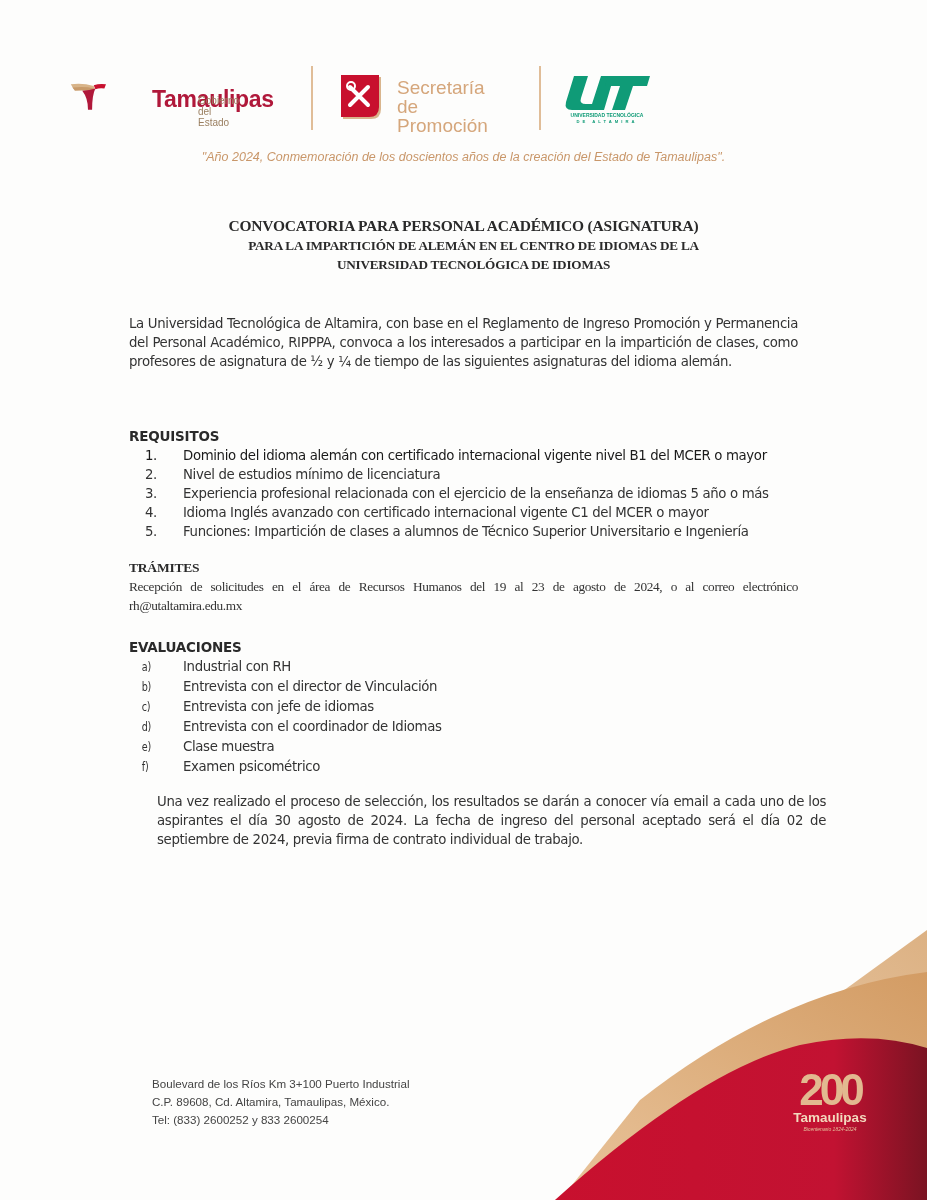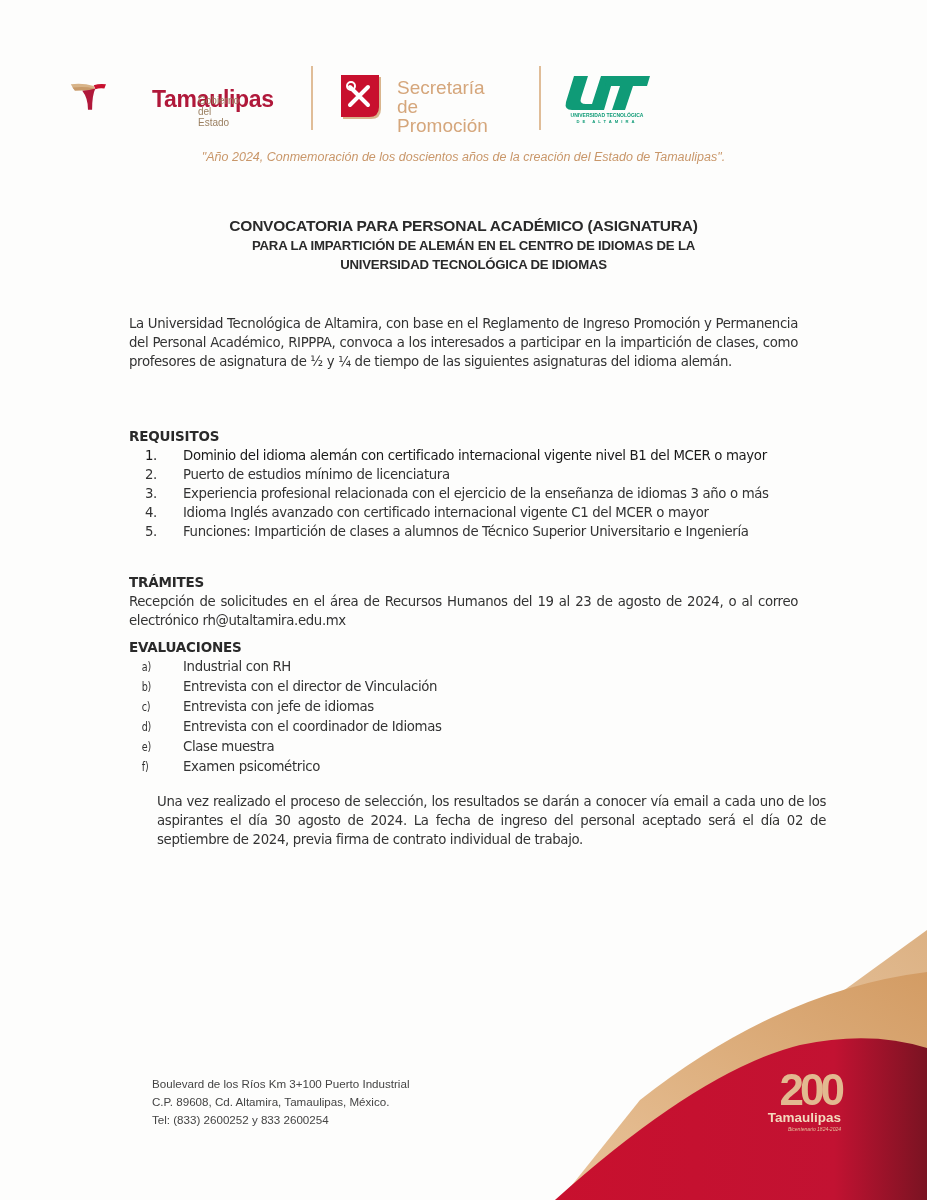--- a/index.html
+++ b/index.html
@@ -22,46 +22,46 @@
   .sec-word { left: 397px; top: 78px; font-family: "Liberation Sans", sans-serif; font-size: 19px; line-height: 19px; color: #d5a67b; }
   .ut-logo { left: 562px; top: 72px; width: 90px; height: 52px; }
 
   .motto {
     left: 0; width: 927px; top: 150px; text-align: center;
     font-family: "Liberation Sans", sans-serif; font-style: italic;
     font-size: 12.5px; color: #c9976a;
   }
 
   
-  .title-block { left: 0; width: 927px; top: 216px; text-align: center; font-family: Liberation Sans, sans-serif; font-weight: bold; color: #2a2a2a; }
+  .title-block { left: 0; width: 927px; top: 216px; text-align: center; font-family: Liberation Serif, serif; font-weight: bold; color: #2a2a2a; }
   .t1 { font-size: 15.5px; line-height: 20px; letter-spacing: -0.2px; }
   .t2 { font-size: 13.2px; line-height: 19px; letter-spacing: -0.2px; padding-left: 20px; }
 
   
   .content { left: 129px; width: 669px; font-family: "DejaVu Sans", sans-serif; font-size: 13.3px; line-height: 19px; color: #333; letter-spacing: -0.35px; }
   .para { text-align: justify; }
   .intro { top: 314px; }
   .sec-head { font-weight: bold; color: #2a2a2a; font-size: 13.5px; letter-spacing: -0.2px; }
   .req { top: 427px; }
-  .tram { top: 573px; }
+  .tram { top: 558px; font-family: Liberation Serif, serif; }
   .eval { top: 638px; }
   .closing { top: 792px; margin-left: 28px; }
 
   ol.list, ul.list { list-style: none; margin: 0; padding: 0; }
   .list li { display: flex; }
   .list .num { width: 54px; text-align: right; padding-right: 0; flex: none; }
   .list .num span { display: inline-block; width: 38px; text-align: left; padding-left: 16px; }
   .list .txt { flex: 1; }
   .req .first .txt, .req .first .num { color: #1a1a1a; }
   .eval .num span { font-size: 12px; transform: scaleX(0.8); transform-origin: left; }
 
   
   .footer-addr { left: 152px; top: 1075px; font-family: "Liberation Sans", sans-serif; font-size: 11.6px; line-height: 18px; color: #444; }
   .corner { left: 0; top: 0; width: 927px; height: 1200px; pointer-events: none; }
-  .bicent { left: 741px; top: 1068px; width: 100px; text-align: right; }
+  .bicent { left: 780px; top: 1068px; width: 100px; text-align: center; }
   .bicent-num { font-family: "Liberation Sans", sans-serif; font-weight: bold; font-size: 44px; line-height: 44px; color: #e2b990; letter-spacing: -4px; }
   .bicent-word { font-family: "Liberation Sans", sans-serif; font-weight: bold; font-size: 13.5px; color: #f3d9bd; margin-top: -2px; }
   .bicent-sub { font-family: "Liberation Sans", sans-serif; font-style: italic; font-size: 5px; color: #e6c19c; margin-top: 1px; }
 </style>
 </head>
 <body>
 
 <svg class="abs corner" viewBox="0 0 927 1200">
   <defs>
     <linearGradient id="goldA" x1="0" y1="1" x2="1" y2="0">
@@ -128,25 +128,25 @@
 
 <div class="abs content req">
   <div class="sec-head">REQUISITOS</div>
   <ol class="list">
     <li class="first">
         <span class="num"><span>1.</span></span>
         <span class="txt">Dominio del idioma alemán con certificado internacional vigente nivel B1 del MCER o mayor</span>
       </li>
     <li>
         <span class="num"><span>2.</span></span>
-        <span class="txt">Puerto de estudios mínimo de licenciatura</span>
+        <span class="txt">Nivel de estudios mínimo de licenciatura</span>
       </li>
     <li>
         <span class="num"><span>3.</span></span>
-        <span class="txt">Experiencia profesional relacionada con el ejercicio de la enseñanza de idiomas 3 año o más</span>
+        <span class="txt">Experiencia profesional relacionada con el ejercicio de la enseñanza de idiomas 5 año o más</span>
       </li>
     <li>
         <span class="num"><span>4.</span></span>
         <span class="txt">Idioma Inglés avanzado con certificado internacional vigente C1 del MCER o mayor</span>
       </li>
     <li>
         <span class="num"><span>5.</span></span>
         <span class="txt">Funciones: Impartición de clases a alumnos de Técnico Superior Universitario e Ingeniería</span>
       </li>
   </ol>

